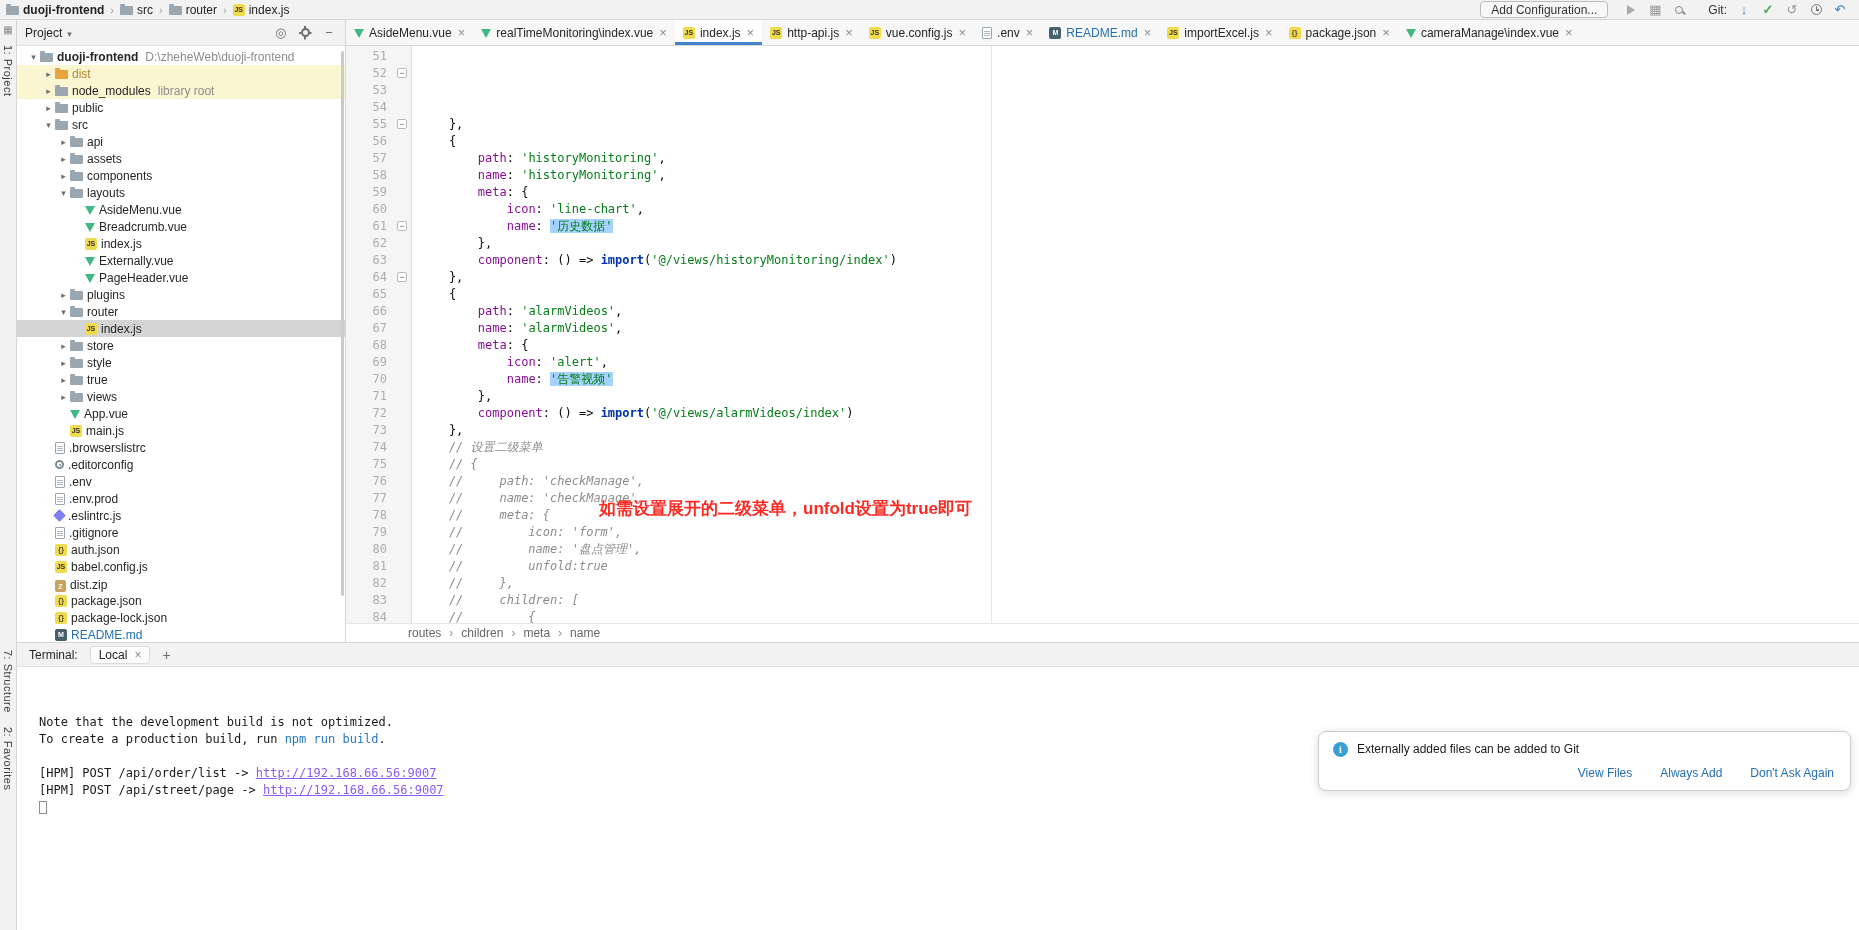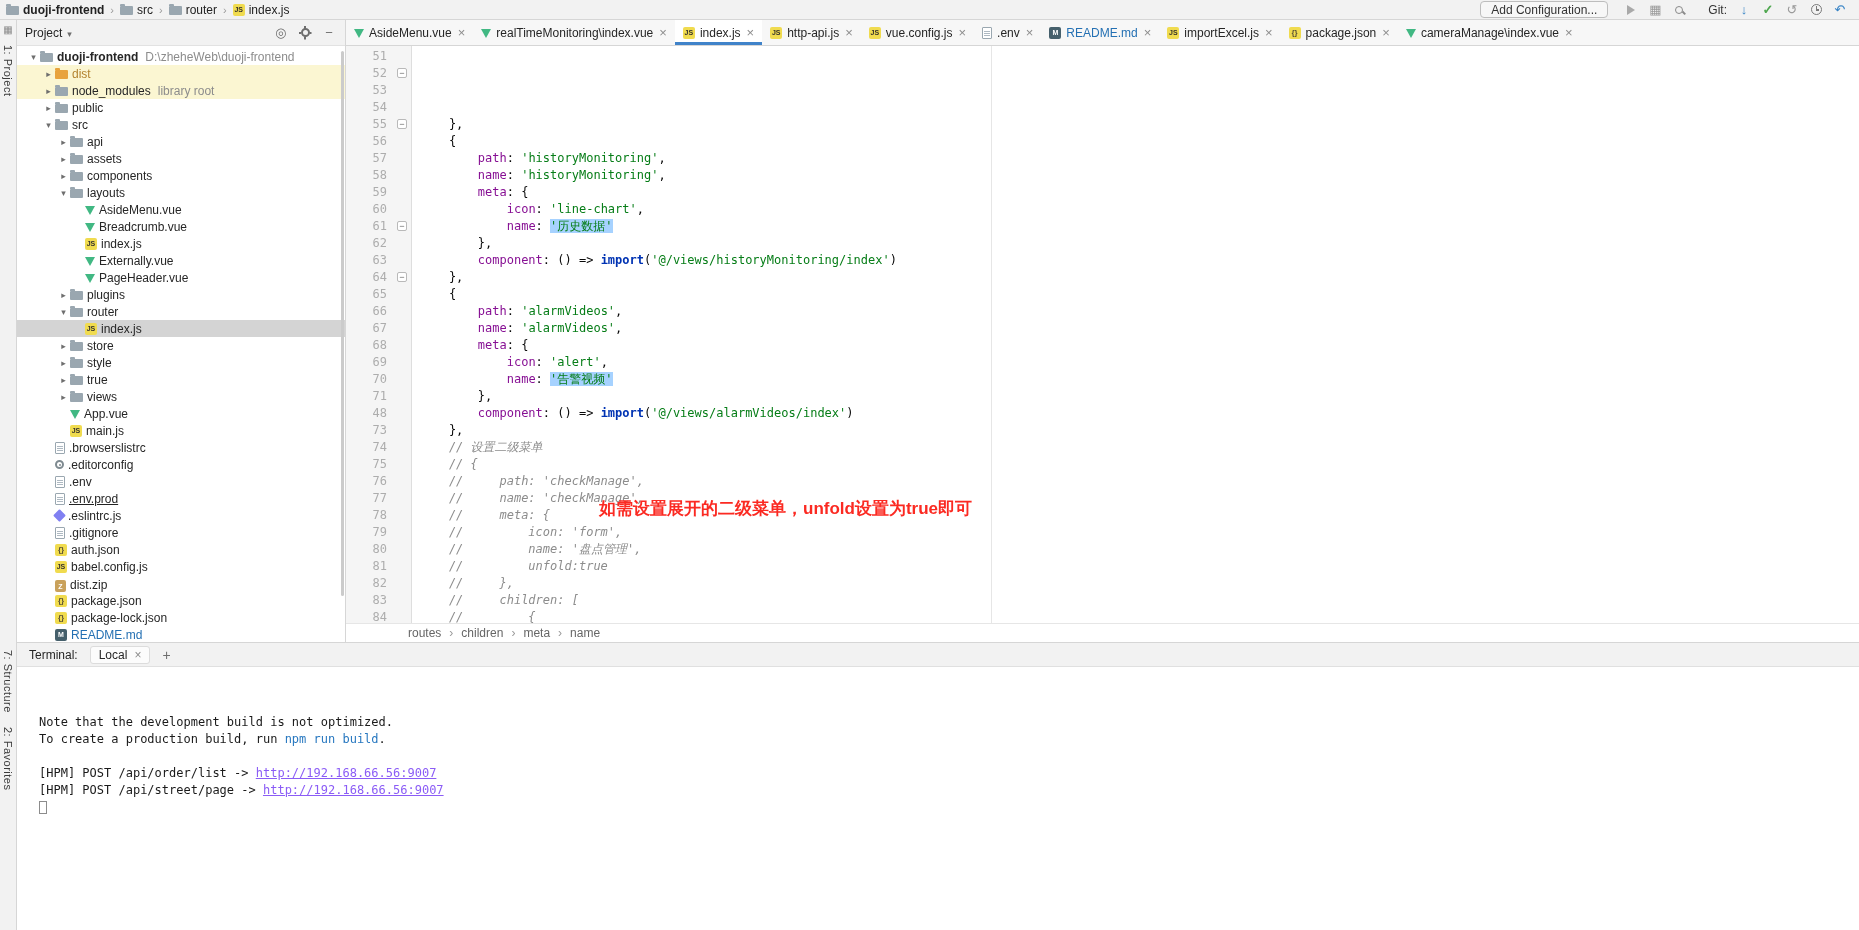--- a/index.html
+++ b/index.html
@@ -328,21 +328,21 @@
               <div class="trow" style="padding-left: 25px;">
                 <span class="chev"></span>
                 <span class="mi i-gearfile"></span>
                 <span class="tlabel">.editorconfig</span>
               </div>
               <div class="trow" style="padding-left: 25px;">
                 <span class="chev"></span>
                 <span class="mi i-file"></span>
                 <span class="tlabel">.env</span>
               </div>
-              <div class="trow" style="padding-left: 25px; text-decoration: underline;">
+              <div class="trow" style="padding-left: 25px;">
                 <span class="chev"></span>
                 <span class="mi i-file"></span>
                 <span class="tlabel">.env.prod</span>
               </div>
               <div class="trow" style="padding-left: 25px;">
                 <span class="chev"></span>
                 <span class="mi i-eslint"></span>
                 <span class="tlabel">.eslintrc.js</span>
               </div>
               <div class="trow" style="padding-left: 25px;">
@@ -453,21 +453,21 @@
                 <div class="gl">62</div>
                 <div class="gl">63</div>
                 <div class="gl">64<span class="fold">−</span></div>
                 <div class="gl">65</div>
                 <div class="gl">66</div>
                 <div class="gl">67</div>
                 <div class="gl">68</div>
                 <div class="gl">69</div>
                 <div class="gl">70</div>
                 <div class="gl">71</div>
-                <div class="gl">48</div>
+                <div class="gl">72</div>
                 <div class="gl">73</div>
                 <div class="gl">74</div>
                 <div class="gl">75</div>
                 <div class="gl">76</div>
                 <div class="gl">77</div>
                 <div class="gl">78</div>
                 <div class="gl">79</div>
                 <div class="gl">80</div>
                 <div class="gl">81</div>
                 <div class="gl">82</div>
@@ -496,18 +496,29 @@
         <div class="thead">
           <span class="tname">Terminal:</span>
           <span class="ttab">
             <span>Local</span>
             <span class="close g-x"></span>
           </span>
           <span class="tplus g-plus"></span>
         </div>
         <div class="tbody">
           <div><div class="tl"><span>Note that the development build is not optimized.</span></div><div class="tl"><span>To create a production build, run </span><span class="tcmd">npm run build</span><span>.</span></div><div class="tl"></div><div class="tl"><span>[HPM] POST /api/order/list -&gt; </span><span class="tlink">http://192.168.66.56:9007</span></div><div class="tl"><span>[HPM] POST /api/street/page -&gt; </span><span class="tlink">http://192.168.66.56:9007</span></div><div class="tl"><span class="tcursor"></span></div></div>
+          <div class="notif">
+            <div class="notif-row1">
+              <span class="i-info"></span>
+              <span>Externally added files can be added to Git</span>
+            </div>
+            <div class="notif-actions">
+                <span>View Files</span>
+                <span>Always Add</span>
+                <span>Don't Ask Again</span>
+              </div>
+          </div>
         </div>
       </div>
 
     </div>
   </div>
 </div>
 
 </body></html>

